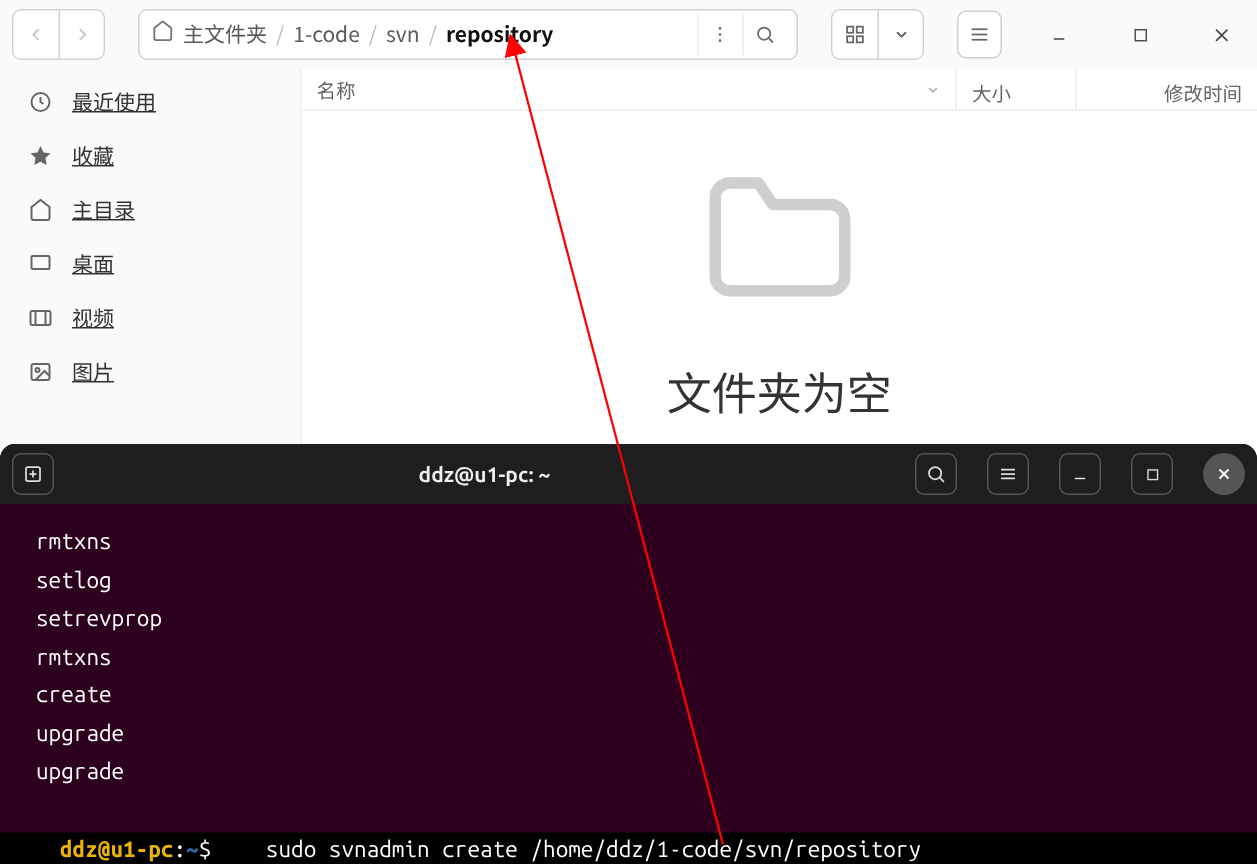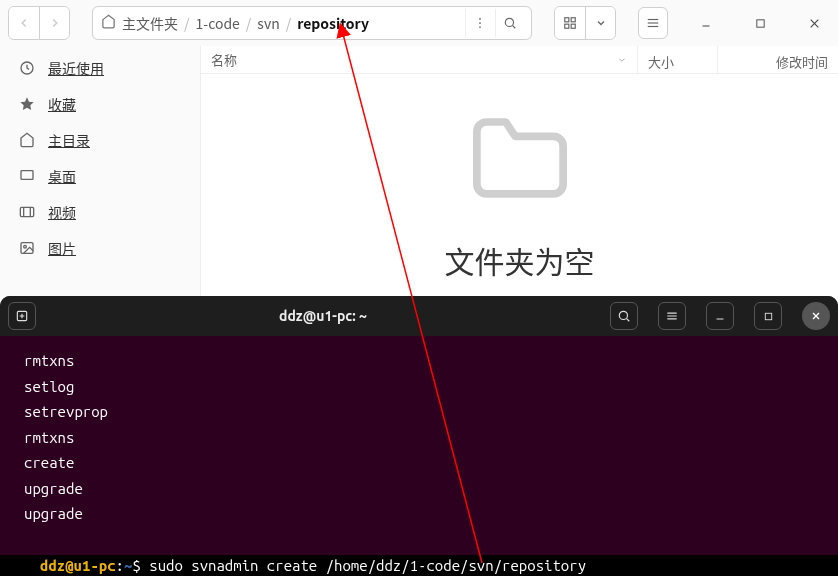--- a/index.html
+++ b/index.html
@@ -50,21 +50,21 @@
   .term-title { flex: 1; text-align: center; font-size: 14px; color: #eee; font-weight: 600; font-family: "Ubuntu", sans-serif; }
   .term-hbtn { width: 28px; height: 28px; border: 1px solid #555; border-radius: 6px; display: flex; align-items: center; justify-content: center; color: #ddd; }
   .term-hbtn.close { background: #555; border-radius: 50%; border: none; }
   
   .term-body { padding: 12px 10px 0 24px; font-size: 15px; line-height: 1.7; }
   .term-line { color: #fff; white-space: pre; }
   .prompt-line { position: absolute; bottom: 0; left: 0; right: 0; background: #000; padding: 2px 0; font-size: 15px; white-space: pre; }
   .p-user { color: #eab308; font-weight: bold; padding-left: 40px; }
   .p-colon { color: #fff; }
   .p-path { color: #3465a4; font-weight: bold; }
-  .p-cmd { color: #fff; }
+  .p-cmd { color: #fff; margin-left: 28px; }
   
   
   .arrow-svg { position: absolute; top: 0; left: 0; width: 838px; height: 576px; pointer-events: none; }
 </style>
 </head>
 <body>
 
 <div class="fm-window">
   <div class="fm-toolbar">
     <div class="nav-group">

